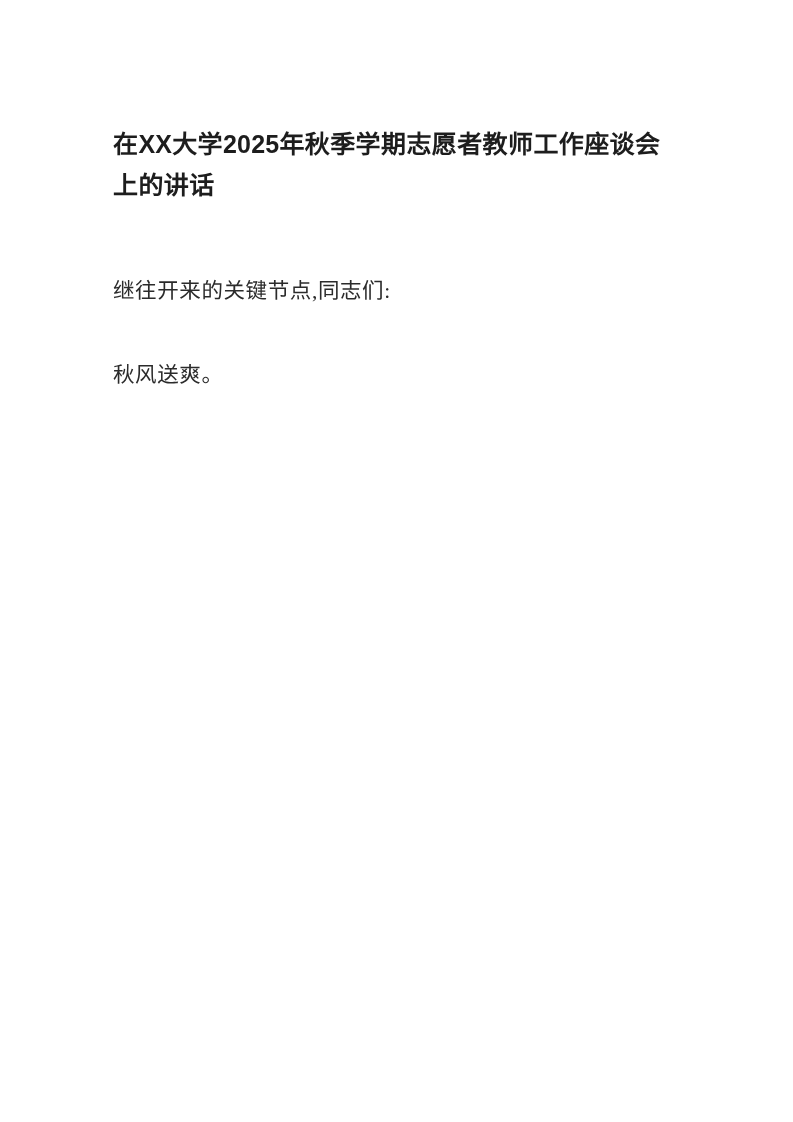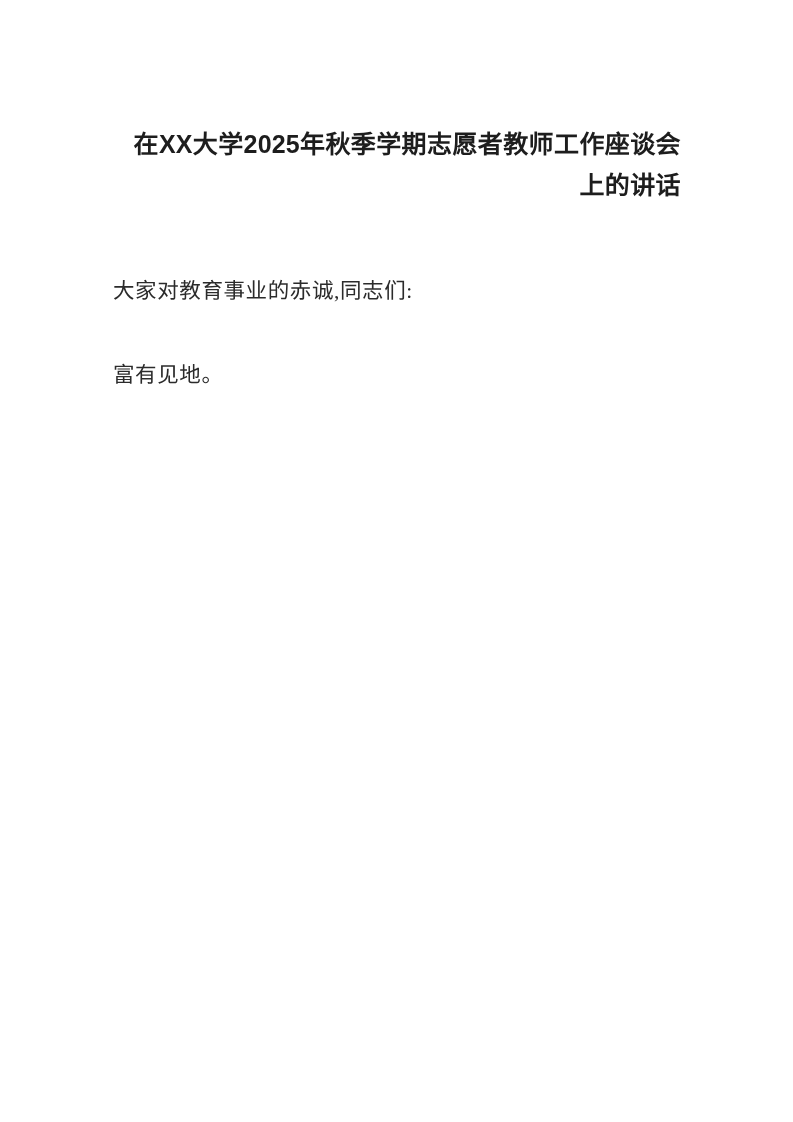--- a/index.html
+++ b/index.html
@@ -30,21 +30,21 @@
     position: absolute;
     left: 113px;
     top: 0;
     width: 568px;
   }
 
   
   .doc-title {
     margin: 0;
     padding-top: 124px;
-    text-align: right;
+    text-align: left;
     font-family: "Liberation Sans", "DejaVu Sans", sans-serif;
     font-size: 25px;
     line-height: 41px;
     font-weight: 700;
     letter-spacing: 0.4px;
     color: #1d1d1d;
     white-space: pre-wrap;
   }
   .doc-title .lat {
     font-family: "Liberation Sans", "DejaVu Sans", sans-serif;
@@ -81,21 +81,21 @@
 </head>
 <body>
 
 <div class="page">
   <div class="doc-body">
 
     <h1 class="doc-title"><span>在</span><span class="lat">XX</span><span>大学</span><span class="lat">2025</span><span>年秋季学期志愿者教师工作座谈会上</span><span>的讲话</span></h1>
 
     <div class="para-block">
 
-      <p class="para">大家对教育事业的赤诚,同志们:</p>
+      <p class="para">继往开来的关键节点,同志们:</p>
 
-      <p class="para">富有见地。</p>
+      <p class="para">秋风送爽。</p>
 
 
 
     </div>
   </div>
 </div>
 
 </body></html>

